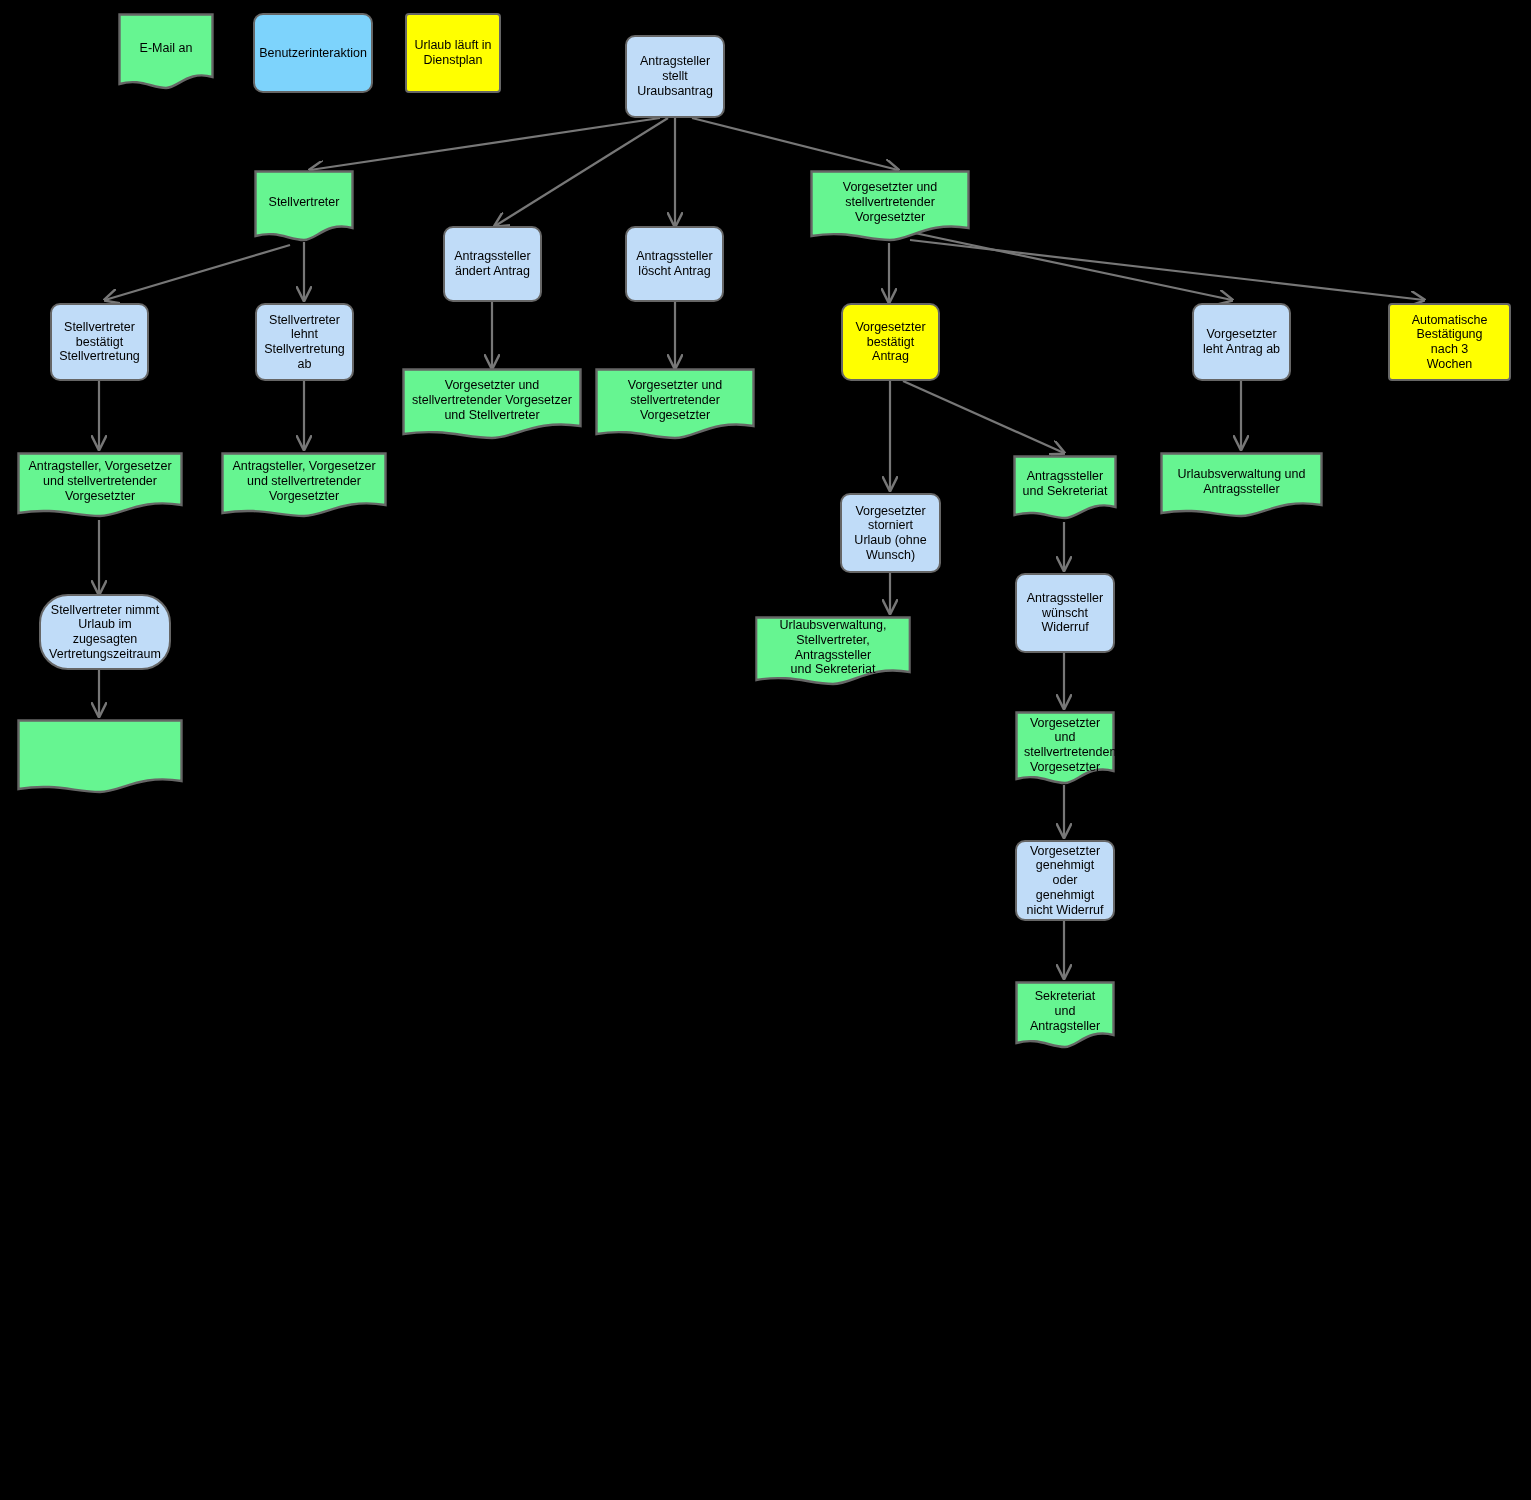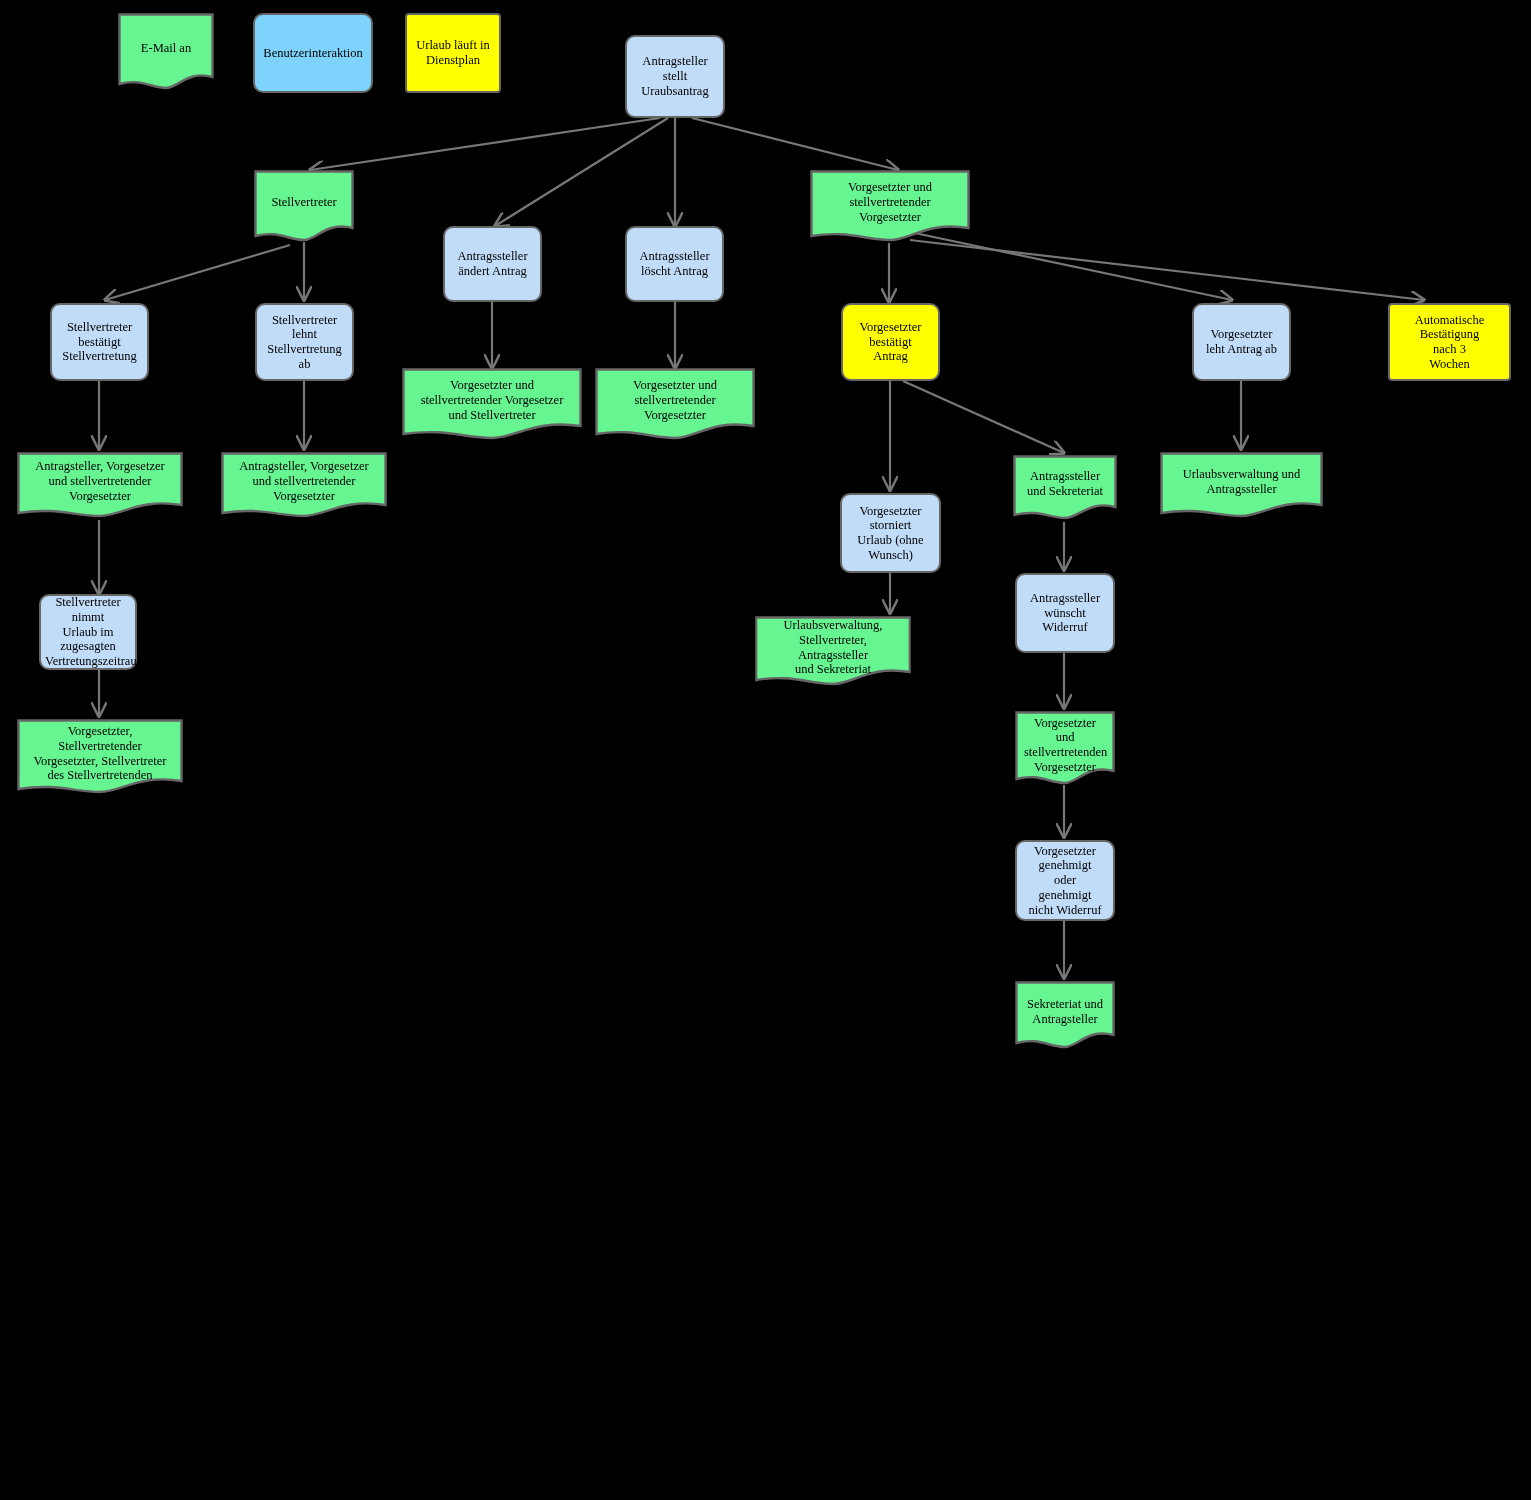--- a/index.html
+++ b/index.html
@@ -30,21 +30,20 @@
     box-sizing: border-box;
     display: flex;
     align-items: center;
     justify-content: center;
     text-align: center;
     color: #000000;
     font-size: 12.5px;
     line-height: 1.18;
     padding: 2px 4px;
     white-space: pre-line;
-    font-family: Liberation Serif, serif;
   }
   
   .node.process {
     background: #c0dcf8;
     border: 2px solid #666666;
     border-radius: 10px;
   }
   
   .node.process.yellow {
     background: #ffff00;
@@ -257,35 +256,31 @@
   </div>
 
   <div class="node doc" style="left:1160px; top:452px; width:163px; height:68px;align-items:center;">
     <svg class="doc-shape" viewBox="0 0 163 68" preserveAspectRatio="none">
       <path d="M1.5,1.5 L161.5,1.5 L161.5,53 C120,46 102,64 81,64 C57,64 37,55 1.5,61 Z" fill="#66f591" stroke="#666666" stroke-width="2.4"></path>
     </svg>
     <div class="doc-label"><span class="lbl">Urlaubsverwaltung und
 Antragssteller</span></div>
   </div>
 
-  <div class="node process" style="left:39px; top:594px; width:98px; height:76px;">
+  <div class="node process" style="left:39px; top:594px; width:132px; height:76px;border-radius:29px;">
     <span class="lbl">Stellvertreter nimmt
 Urlaub im
 zugesagten
 Vertretungszeitraum</span>
   </div>
 
   <div class="node doc" style="left:17px; top:719px; width:166px; height:78px;">
     <svg class="doc-shape" viewBox="0 0 166 78" preserveAspectRatio="none">
       <path d="M1.5,1.5 L164.5,1.5 L164.5,62 C122,55 104,73 83,73 C58,73 38,64 1.5,70 Z" fill="#66f591" stroke="#666666" stroke-width="2.4"></path>
     </svg>
-    <div class="doc-label"><span class="lbl">Vorgesetzter,
-Stellvertretender
-Vorgesetzter, Stellvertreter
-des Stellvertretenden</span></div>
   </div>
 
   <div class="node process" style="left:840px; top:493px; width:101px; height:80px;">
     <span class="lbl">Vorgesetzter
 storniert
 Urlaub (ohne
 Wunsch)</span>
   </div>
 
   <div class="node doc" style="left:755px; top:616px; width:156px; height:72px;">

